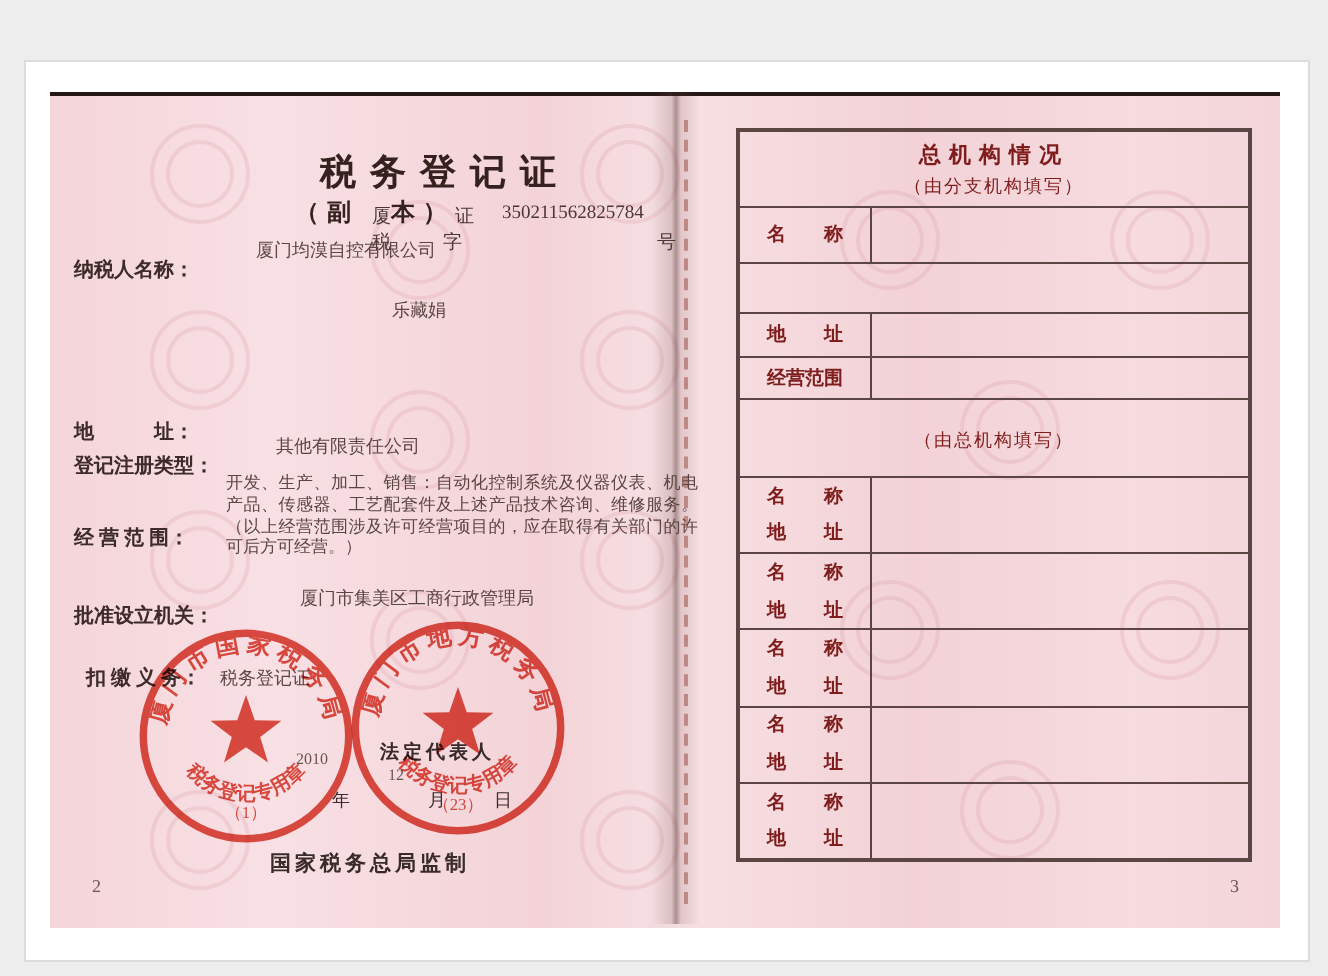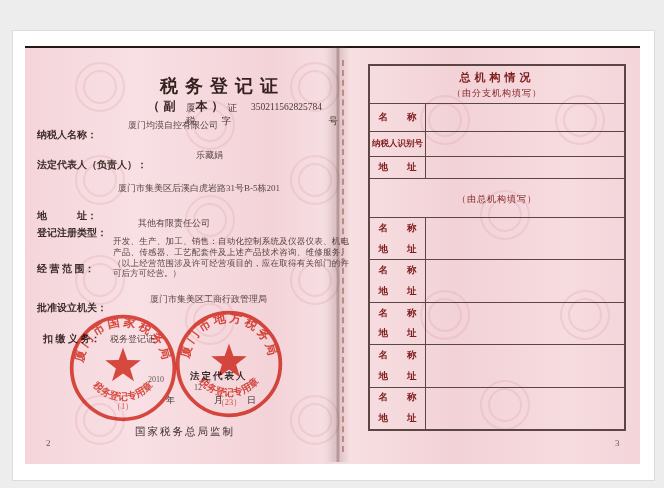--- a/index.html
+++ b/index.html
@@ -25,21 +25,21 @@
   .certno .r{display:flex;}
   .label{font-size:10px;font-weight:600;color:#3c2b28;}
   .val{font-size:9px;color:#5a4642;}
   .scope{width:236px;font-size:8.5px;line-height:10.8px;text-align:justify;color:#5a4642;}
   .small{font-size:8px;color:#6b5450;}
   .stamp{position:absolute;width:112px;height:112px;mix-blend-mode:multiply;opacity:.88;}
   .rtable{position:absolute;left:368px;top:64px;width:258px;height:367px;
       border:2px solid #5b4644;display:flex;flex-direction:column;box-sizing:border-box;color:#7f1d1d;}
   .trow{display:flex;border-top:1.5px solid #5b4644;box-sizing:border-box;}
   .trow:first-child{border-top:none;}
-  .lcell{width:56px;border-right:1.5px solid #5b4644;box-sizing:border-box;
+  .lcell{width:66px;border-right:1.5px solid #5b4644;box-sizing:border-box;
       display:flex;flex-direction:column;justify-content:center;align-items:center;
       font-size:9.5px;font-weight:600;}
   .vcell{flex:1;}
   .thead{flex-direction:column;justify-content:center;align-items:center;text-align:center;}
   .thead .h1{font-size:11px;font-weight:bold;letter-spacing:4px;}
   .thead .h2{font-size:9px;letter-spacing:1px;margin-top:2px;}
   .blk .lcell{justify-content:space-around;align-items:center;}
   .pagenum{font-size:9px;color:#6b5450;}
 </style>
 </head>
@@ -82,25 +82,23 @@
     <div class="r">
       <span>税</span>
       <span style="margin-left:26px">字</span>
       <span style="margin-left:auto">号</span>
     </div>
   </div>
 
   <div class="t label" style="left:37px;top:128px">纳税人名称：</div>
   <div class="t val" style="left:128px;top:119px">厦门均漠自控有限公司</div>
 
-  <div class="t label" style="left:37px;top:158px">法定代表人（负责人）：</div>
   <div class="t val" style="left:196px;top:149px">乐藏娟</div>
 
   <div class="t label" style="left:37px;top:209px">地　　　址：</div>
-  <div class="t val" style="left:118px;top:182px">厦门市集美区后溪白虎岩路31号B-5栋201</div>
 
   <div class="t label" style="left:37px;top:226px">登记注册类型：</div>
   <div class="t val" style="left:138px;top:217px">其他有限责任公司</div>
 
   <div class="t label" style="left:37px;top:262px">经 营 范 围：</div>
   <div class="t val scope" style="left:113px;top:236px">开发、生产、加工、销售：自动化控制系统及仪器仪表、机电产品、传感器、工艺配套件及上述产品技术咨询、维修服务。（以上经营范围涉及许可经营项目的，应在取得有关部门的许可后方可经营。）</div>
 
   <div class="t label" style="left:37px;top:301px">批准设立机关：</div>
   <div class="t val" style="left:150px;top:293px">厦门市集美区工商行政管理局</div>
 
@@ -108,21 +106,21 @@
   <div class="t val" style="left:110px;top:333px">税务登记证</div>
 
   <div class="t" style="left:190px;top:370px;font-size:9.5px;letter-spacing:2px;font-weight:600">法定代表人</div>
 
   <div class="t small" style="left:148px;top:375px">2010</div>
   <div class="t small" style="left:194px;top:383px">12</div>
   <div class="t" style="left:166px;top:394px;font-size:9px">年</div>
   <div class="t" style="left:214px;top:394px;font-size:9px">月</div>
   <div class="t" style="left:247px;top:394px;font-size:9px">日</div>
 
-  <div class="t" style="left:110px;top:425px;width:150px;text-align:center;font-size:10.5px;font-weight:normal;letter-spacing:2px">国家税务总局监制</div>
+  <div class="t" style="left:110px;top:425px;width:150px;text-align:center;font-size:10.5px;font-weight:bold;letter-spacing:2px">国家税务总局监制</div>
 
   <div class="t pagenum" style="left:46px;top:438px">2</div>
 
   <svg class="stamp" style="left:67px;top:312px" viewBox="0 0 120 120">
     <defs>
       <path id="arcTop1" d="M 22,78 A 43,43 0 1 1 98,78" fill="none"></path>
       <path id="arcBot1" d="M 24,73 A 41,41 0 0 0 96,73" fill="none"></path>
     </defs>
     <circle cx="60" cy="60" r="55" fill="none" stroke="#d93a2c" stroke-width="4"></circle>
     <polygon points="60,38 64.7,51.5 79,51.8 67.6,60.5 71.8,74.2 60,66 48.2,74.2 52.4,60.5 41,51.8 55.3,51.5" fill="#d93a2c"></polygon>
@@ -154,27 +152,30 @@
   <div class="rtable">
     <div class="trow thead" style="height:37px">
       <div class="h1">总机构情况</div>
       <div class="h2">（由分支机构填写）</div>
     </div>
     <div class="trow" style="height:28px">
       <div class="lcell">名　　称</div>
       <div class="vcell"></div>
     </div>
     <div class="trow" style="height:25px">
-      <div class="lcell" style="font-size:8.5px">纳税人识别号</div>
       <div class="vcell"></div>
     </div>
     <div class="trow" style="height:22px">
       <div class="lcell">地　　址</div>
       <div class="vcell"></div>
     </div>
+    <div class="trow" style="height:21px">
+      <div class="lcell">经营范围</div>
+      <div class="vcell"></div>
+    </div>
     <div class="trow thead" style="height:39px">
       <div class="h2">（由总机构填写）</div>
     </div>
 
     <div class="trow blk" style="flex:1">
       <div class="lcell">
         <span>名　　称</span>
         <span>地　　址</span>
       </div>
         <div class="vcell"></div>

